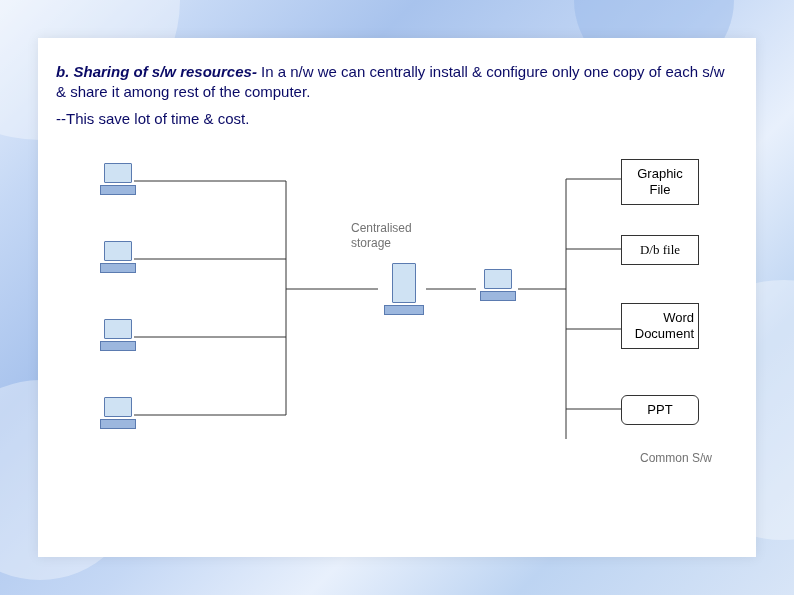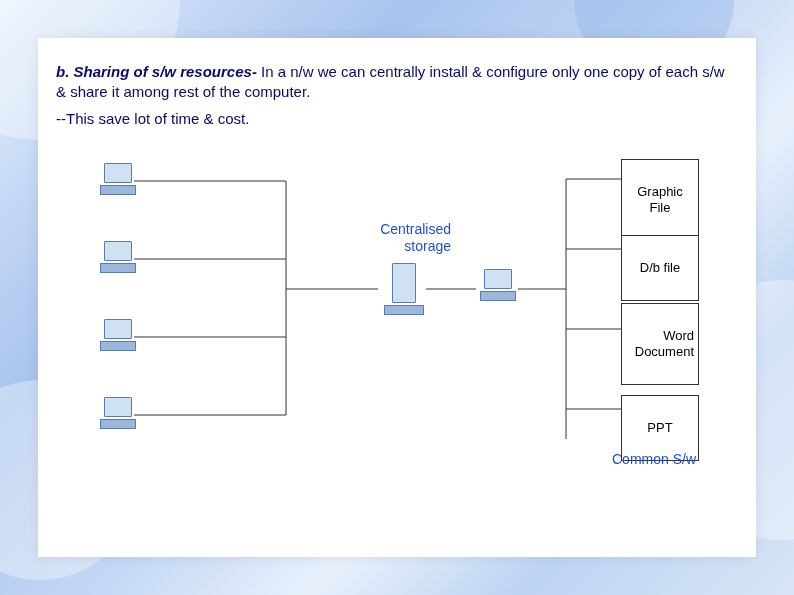--- a/index.html
+++ b/index.html
@@ -64,34 +64,33 @@
   .base {
     width: 36px;
     height: 10px;
     background: #9cb7de;
     border: 1px solid #5b7bb0;
     margin: 2px auto 0 auto;
   }
 
   .label {
     position: absolute;
-    font-size: 14px;
-    color: #1d4ed8;
+    font-size: 12px;
+    color: #737373;
     line-height: 1.25;
-    text-align: right;
   }
 
   .file-box {
     position: absolute;
     width: 78px;
     border: 1px solid #333;
     background: #fff;
     font-size: 13px;
     text-align: center;
-    padding: 24px 4px;
+    padding: 6px 4px;
     line-height: 1.25;
   }
 
   svg.lines {
     position: absolute;
     top: 0; left: 0;
     width: 100%;
     height: 100%;
     pointer-events: none;
   }
@@ -160,20 +159,20 @@
       <div class="monitor" style="width:24px; height:40px;"></div>
       <div class="base" style="width:40px;"></div>
     </div>
 
     <div class="comp-icon" style="top:130px; left:424px;">
       <div class="monitor"></div>
         <div class="base"></div>
     </div>
 
     <div class="file-box" style="top:20px; left:565px;">Graphic File</div>
-    <div class="file-box" style="top:96px; left:565px;">D/b file</div>
+    <div class="file-box" style="top:96px; left:565px;font-family:Liberation Serif, serif;">D/b file</div>
     <div class="file-box" style="top:164px; left:565px;text-align:right;">Word Document</div>
-    <div class="file-box" style="top:256px; left:565px;">PPT</div>
+    <div class="file-box" style="top:256px; left:565px;border-radius:6px;">PPT</div>
 
-    <div class="label" style="top:312px; left:556px;">Common S/w</div>
+    <div class="label" style="top:312px; left:584px;">Common S/w</div>
 
   </div>
 </div>
 
 </body></html>

